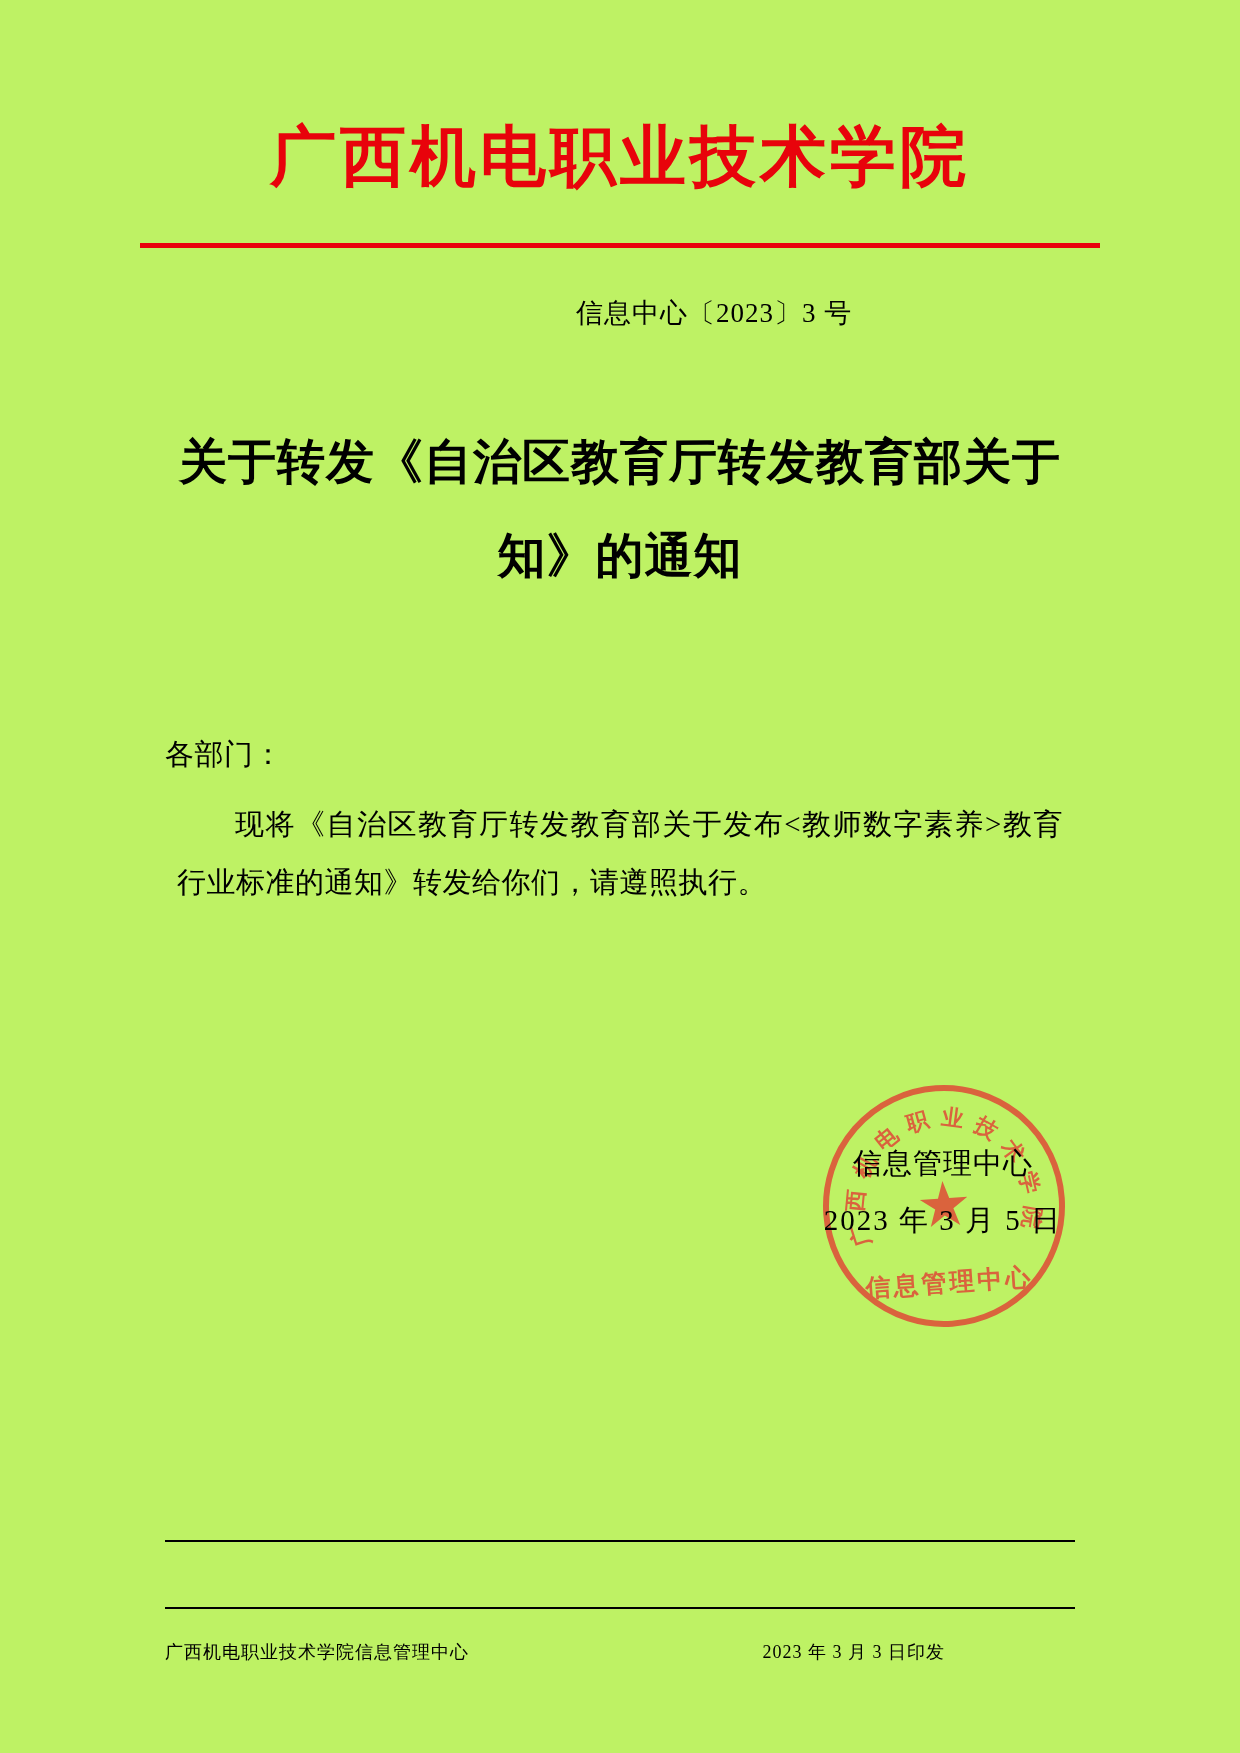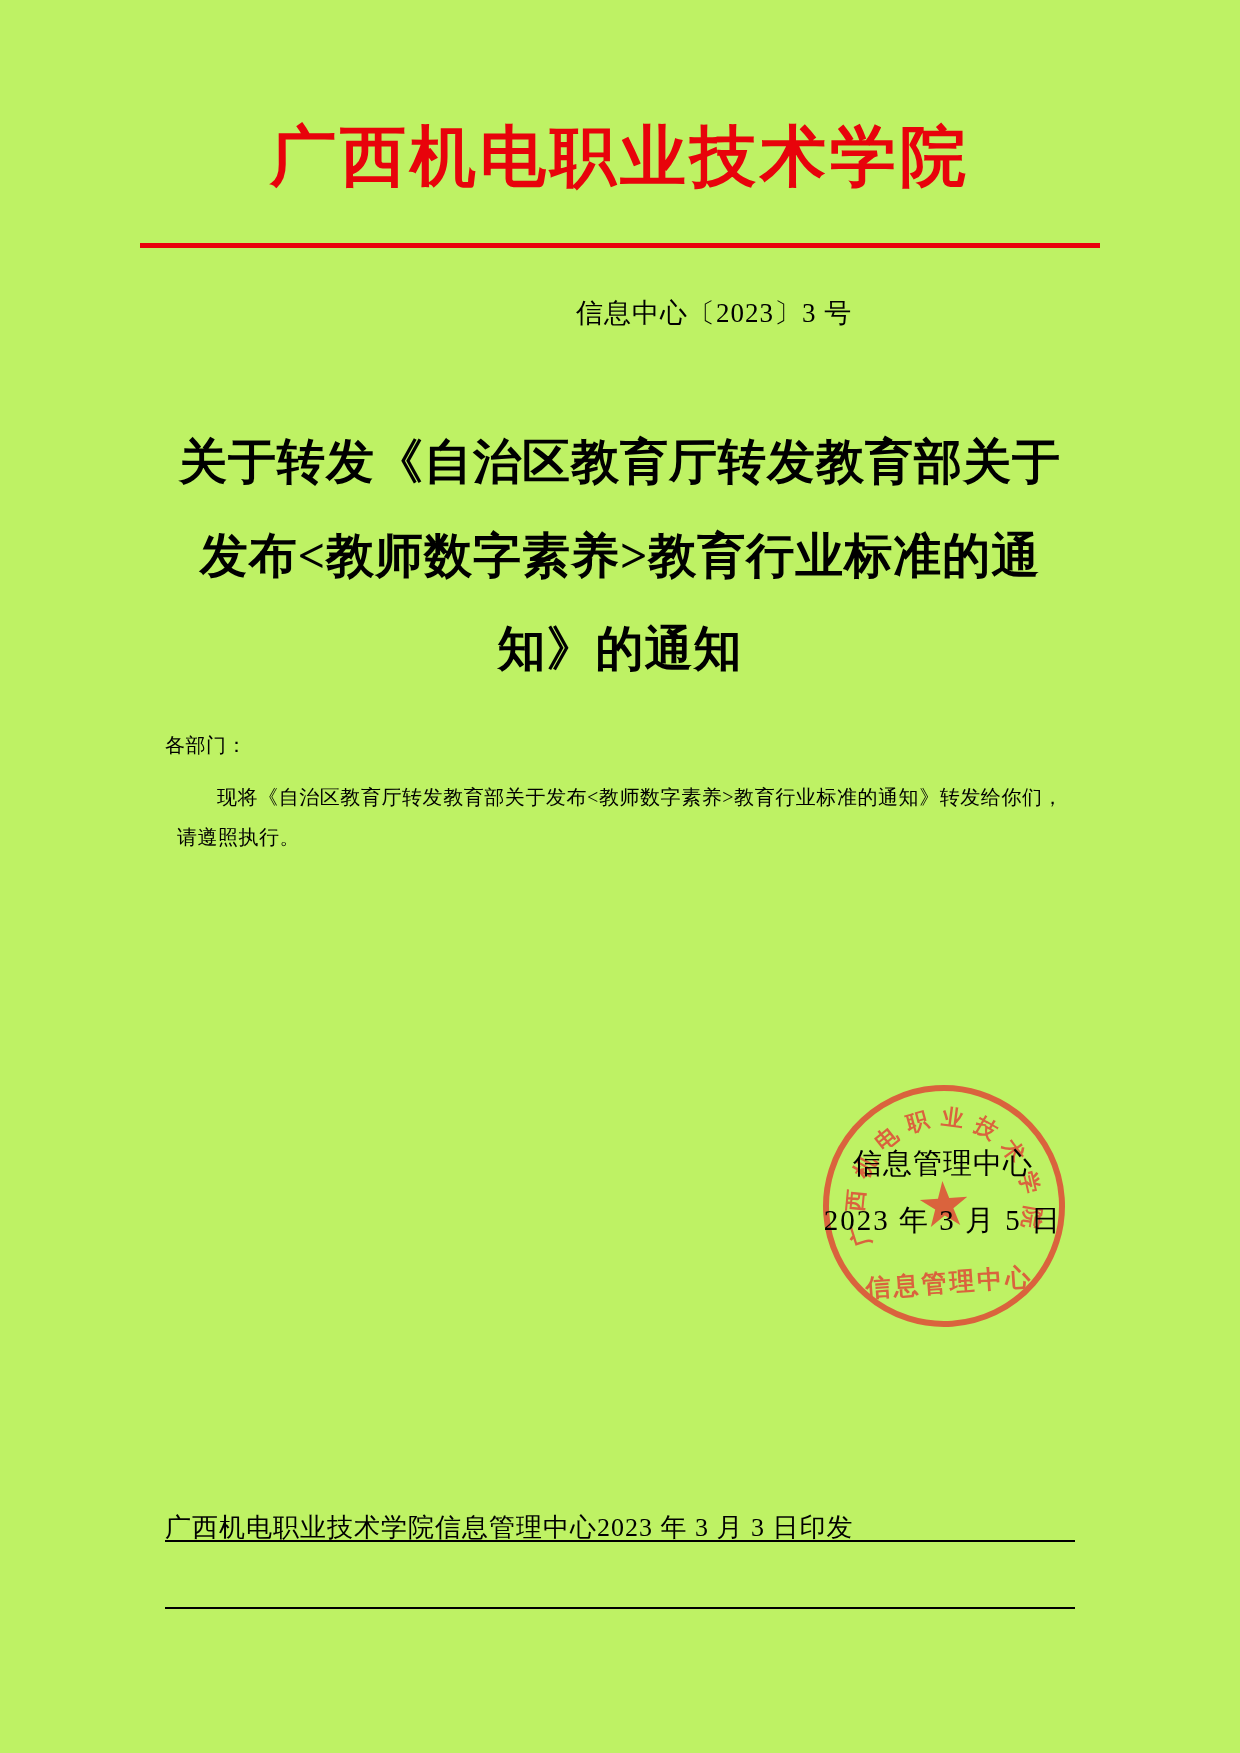--- a/index.html
+++ b/index.html
@@ -72,21 +72,21 @@
     line-height: 1.95;
     letter-spacing: 1px;
   }
 
   
   .body-block {
     position: absolute;
     top: 725px;
     left: 165px;
     width: 910px;
-    font-size: 20px;
+    font-size: 29px;
     line-height: 2.0;
     letter-spacing: 0.5px;
   }
   .salutation {
     margin: 0 0 6px 0;
   }
   .paragraph {
     margin: 12px;
     text-indent: 2em;
     text-align: justify;
@@ -182,46 +182,46 @@
   .footer-rule-bottom {
     position: absolute;
     top: 1607px;
     left: 165px;
     width: 910px;
     height: 2px;
     background: #000000;
   }
   .footer-row {
     position: absolute;
-    top: 1510px;
+    top: 1640px;
     left: 165px;
     width: 910px;
     display: flex;
+    justify-content: space-between;
     align-items: center;
-    font-size: 26px;
+    font-size: 18px;
     letter-spacing: 1px;
   }
   .footer-left { white-space: nowrap; }
   .footer-right { white-space: nowrap; padding-right: 130px; }
 </style>
 </head>
 <body>
 
 <div class="page">
 
   <div class="letterhead">
     <div class="letterhead-title">广西机电职业技术学院</div>
   </div>
   <div class="letterhead-rule"></div>
 
   <div class="doc-number">信息中心〔2023〕3 号</div>
 
   <div class="doc-title">
     <div>关于转发《自治区教育厅转发教育部关于</div>
-    <div>发布&lt;教师数字素养&gt;教育行业标准的通</div>
     <div>知》的通知</div>
   </div>
 
   <div class="body-block">
     <p class="salutation">各部门：</p>
     <p class="paragraph">现将《自治区教育厅转发教育部关于发布&lt;教师数字素养&gt;教育行业标准的通知》转发给你们，请遵照执行。</p>
   </div>
 
   <div class="seal">
     <div class="seal-inner">

